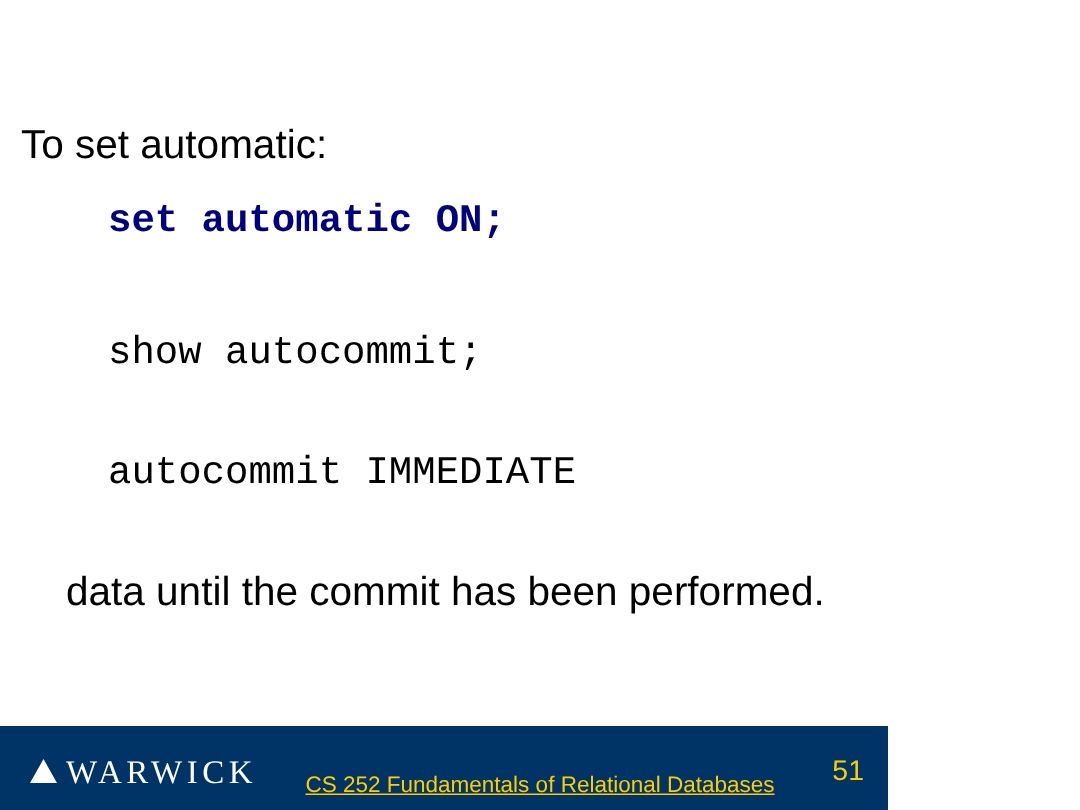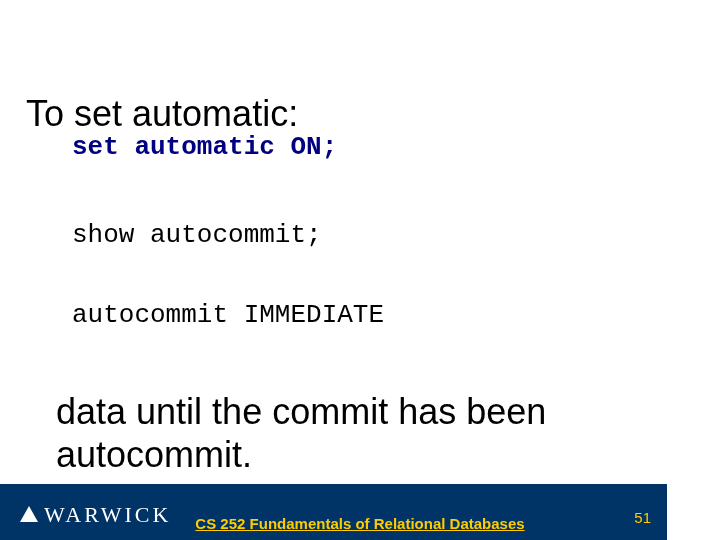--- a/index.html
+++ b/index.html
@@ -13,23 +13,23 @@
     overflow: hidden;
     position: relative;
   }
   .slide {
     width: 720px;
     height: 540px;
     position: relative;
     box-sizing: border-box;
   }
   .body-text {
-    font-size: 36px;
+    font-size: 27px;
     line-height: 1.2;
-    margin: 12px;
+    margin: 0;
   }
   .code {
     font-family: "Courier New", Courier, monospace;
     font-size: 26px;
   }
   .navy-bold {
     color: #000080;
     font-weight: bold;
   }
   .heading-line {
@@ -59,21 +59,21 @@
     width: 690px;
   }
   .para .indent {
     display: block;
     margin-left: 30px;
   }
   .footer-bar {
     position: absolute;
     left: 0;
     bottom: 0;
-    width: 667px;
+    width: 592px;
     height: 56px;
     background: #003366;
   }
   .logo {
     position: absolute;
     left: 20px;
     bottom: 12px;
     display: flex;
     align-items: center;
     gap: 6px;
@@ -95,45 +95,44 @@
   }
   .course {
     position: absolute;
     bottom: 8px;
     left: 0;
     width: 720px;
     text-align: center;
     color: #ffcc00;
     font-size: 15px;
     text-decoration: underline;
-    font-weight: bold;
   }
   .page-num {
     position: absolute;
     right: 16px;
     bottom: 14px;
     color: #ffcc00;
-    font-size: 15px;
+    font-size: 19px;
   }
 </style>
 </head>
 <body>
 
 <div class="slide">
 
   <div class="body-text heading-line">To set automatic:</div>
 
   <div class="code navy-bold code1">set automatic ON;</div>
 
   <div class="code code3">autocommit IMMEDIATE</div>
 
   <div class="code code2">show autocommit;</div>
 
   <div class="body-text para">
-    <span class="indent">data until the commit has been autocommit.</span>
+    <span class="indent">data until the commit has been performed.</span>
   </div>
 
   <div class="footer-bar">
     <div class="logo">
       <div class="logo-tri"></div>
       <div class="logo-text">WARWICK</div>
     </div>
     <div class="course">CS 252 Fundamentals of Relational Databases</div>
     <div class="page-num">51</div>
   </div>

